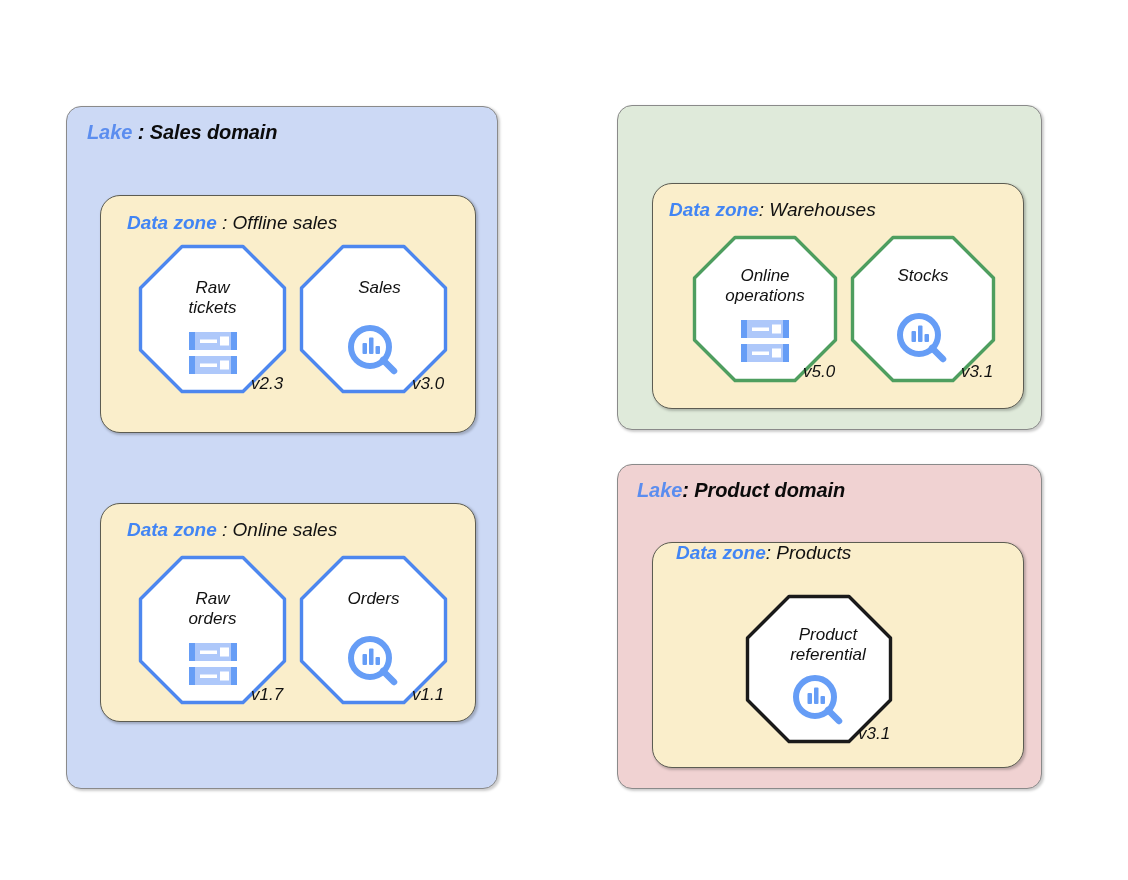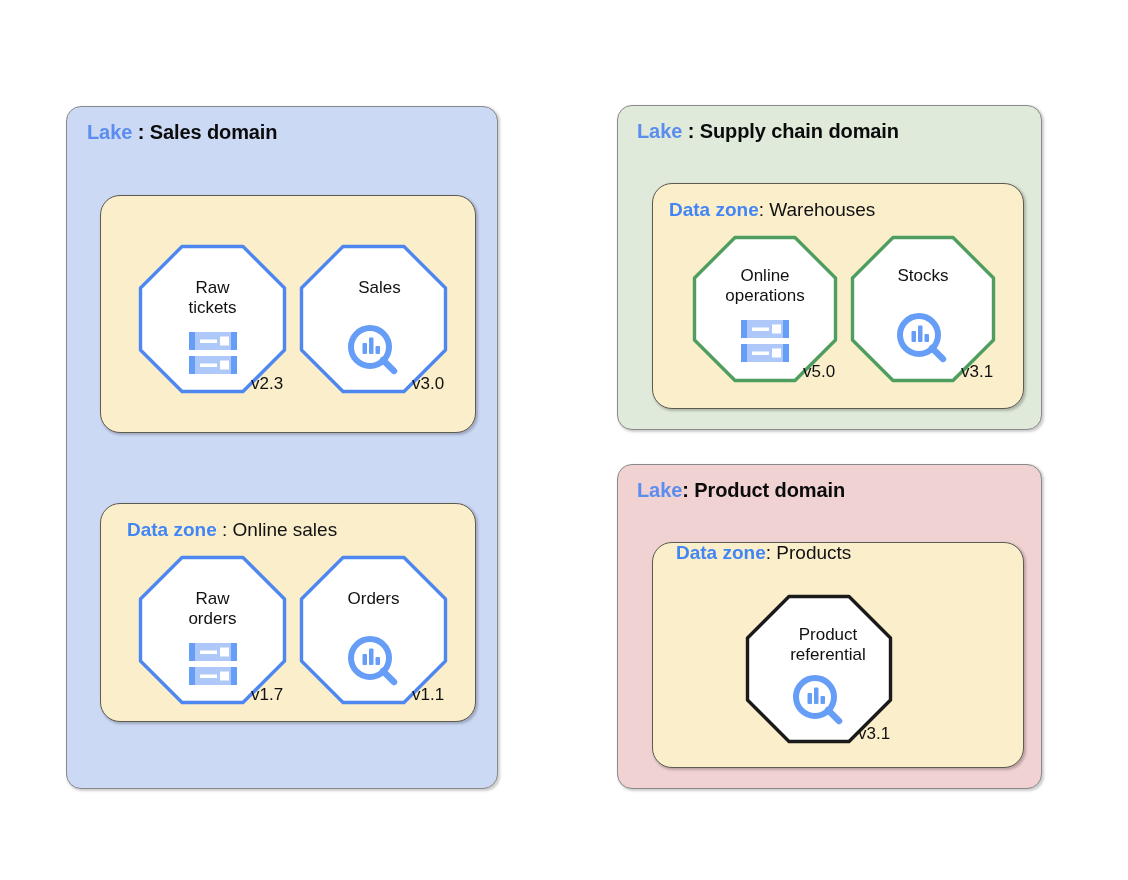--- a/index.html
+++ b/index.html
@@ -14,20 +14,21 @@
     font-family: "Liberation Sans", sans-serif;
     -webkit-font-smoothing: antialiased;
   }
 
   .canvas {
     position: absolute;
     left: 0; top: 0;
     width: 1128px;
     height: 880px;
     overflow: hidden;
+    font-style: italic;
   }
 
   
   .lake {
     position: absolute;
     box-sizing: border-box;
     border: 1.2px solid #8a8a8a;
     border-radius: 15px;
     box-shadow: 1.5px 1.5px 2.5px rgba(0,0,0,0.20);
   }
@@ -97,20 +98,23 @@
 
 <div class="canvas">
 
   <div class="lake" id="lake-sales" style="left: 66px; top: 106px; width: 432px; height: 683px; background: rgb(204, 217, 245);">
   </div>
   <div class="lake-title" style="left:87px; top:121px;">
     <span class="kw">Lake</span><span class="sep"> : </span><span class="nm">Sales domain</span>
   </div>
 
   <div class="zone" style="left:100px; top:195px; width:376px; height:238px;">
+  </div>
+  <div class="zone-title" style="left:127px; top:212px;">
+    <span class="kw">Data zone</span><span class="sep"> : </span><span class="nm">Offline sales</span>
   </div>
 
   <div class="asset" style="left:139px; top:245px; width:147px; height:148px;">
     <svg width="147" height="148" viewBox="0 0 147 148">
       <polygon points="43,1.5 104,1.5 145.5,43 145.5,105 104,146.5 43,146.5 1.5,105 1.5,43" fill="#ffffff" stroke="#4d87ef" stroke-width="3.4" stroke-linejoin="round"></polygon>
     </svg>
     <div class="asset-label" style="top:33px;">Raw
 tickets</div>
     <div class="asset-icon" style="left:48px; top:86px;">
       <svg width="52" height="46" viewBox="0 0 52 46">
@@ -187,23 +191,20 @@
         <rect x="21" y="12.5" width="4.5" height="16.5" rx="1" fill="#669df6"></rect>
         <rect x="27.5" y="21" width="4.5" height="8" rx="1" fill="#669df6"></rect>
         <line x1="35" y1="35" x2="46" y2="46" stroke="#669df6" stroke-width="6.5" stroke-linecap="round"></line>
       </svg>
     </div>
     <div class="asset-version" style="left:112px; top:129px;">v1.1</div>
   </div>
 
   <div class="lake" id="lake-supply" style="left: 617px; top: 105px; width: 425px; height: 325px; background: rgb(223, 234, 218);">
   </div>
-  <div class="lake-title" style="left:637px; top:120px;">
-    <span class="kw">Lake</span><span class="sep"> : </span><span class="nm">Supply chain domain</span>
-  </div>
 
   <div class="zone" style="left:652px; top:183px; width:372px; height:226px;">
   </div>
   <div class="zone-title" style="left:669px; top:199px;">
     <span class="kw">Data zone</span><span class="sep">: </span><span class="nm">Warehouses</span>
   </div>
 
   <div class="asset" style="left:693px; top:236px; width:144px; height:146px;">
     <svg width="144" height="146" viewBox="0 0 144 146">
       <polygon points="42,1.5 102,1.5 142.5,42 142.5,104 102,144.5 42,144.5 1.5,104 1.5,42" fill="#ffffff" stroke="#4e9e5f" stroke-width="3.4" stroke-linejoin="round"></polygon>

